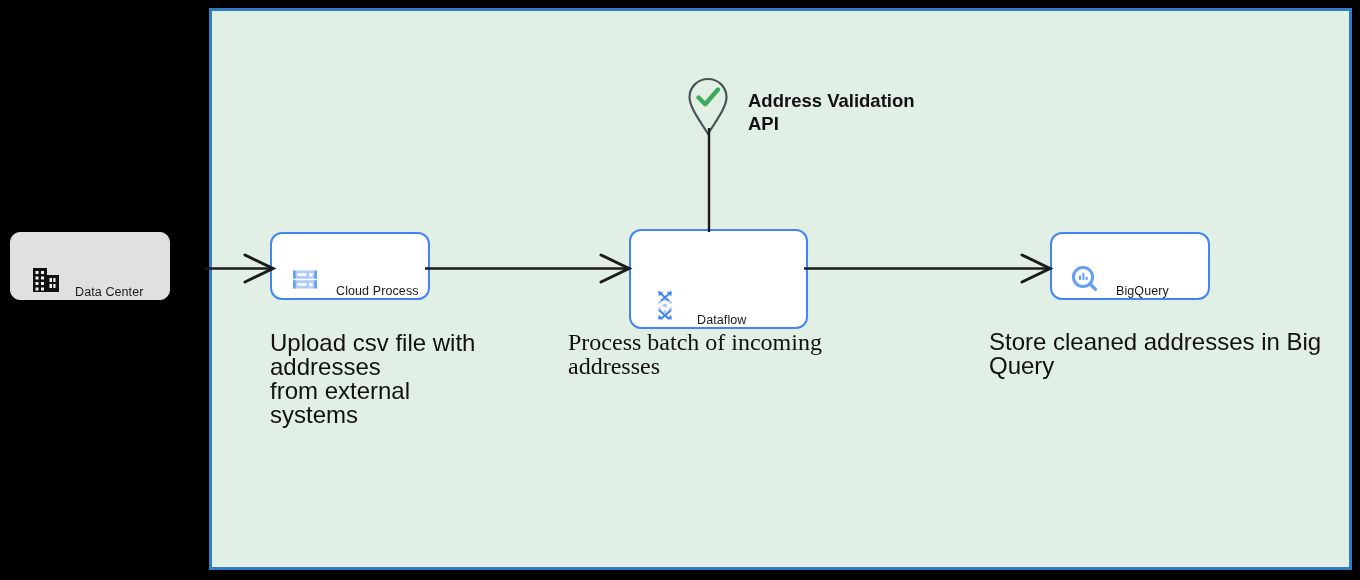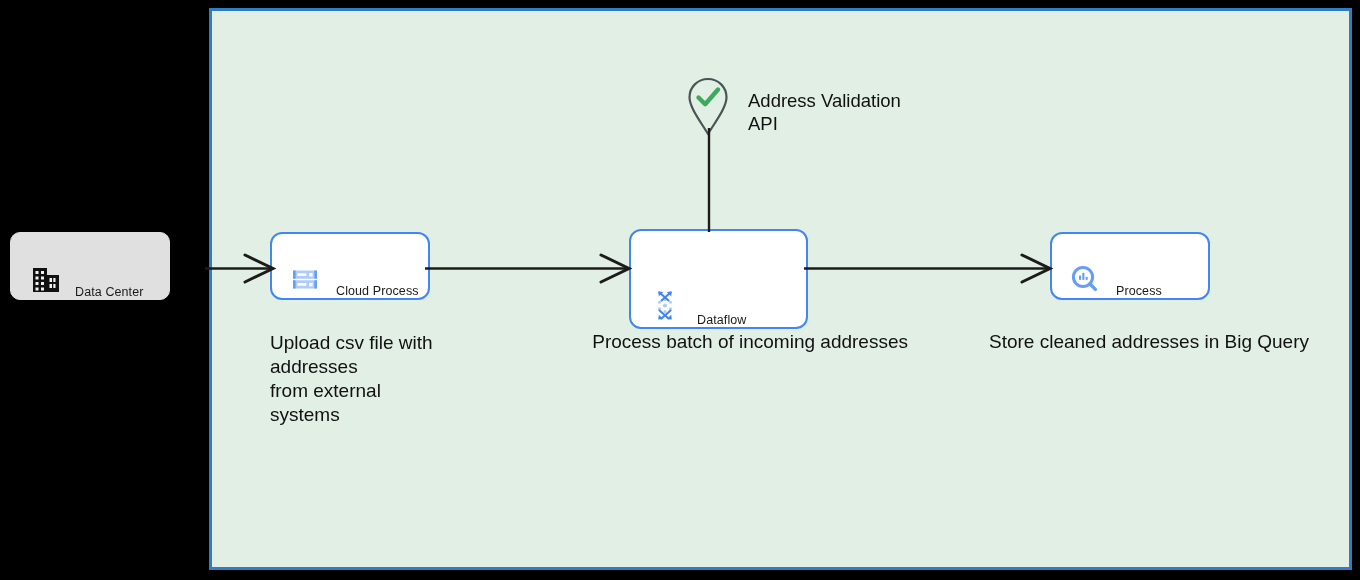--- a/index.html
+++ b/index.html
@@ -69,32 +69,33 @@
   .edge-cs-df{left:425px;top:248px;width:210px;height:40px;}
   .edge-df-bq{left:804px;top:248px;width:252px;height:40px;}
   .edge-api-df{left:690px;top:128px;width:40px;height:106px;}
 
   
   .api-pin{position:absolute;left:684px;top:76px;width:48px;height:62px;}
   .api-label{
     position:absolute;left:748px;top:89px;
     font-size:18.5px;line-height:23px;color:#111111;
     white-space:pre-line;
+    font-weight:bold;
   }
 
   
   .caption{
     position:absolute;
-    font-size:19px;
+    font-size:24px;
     line-height:24px;
     color:#111111;
     white-space:pre-line;
   }
   .caption-storage{left:270px;top:331px;width:230px;text-align:left;}
-  .caption-dataflow{left:568px;top:330px;width:340px;text-align:right;}
+  .caption-dataflow{left:568px;top:330px;width:340px;text-align:left;font-family:Liberation Serif, serif;}
   .caption-bigquery{left:989px;top:330px;width:350px;text-align:left;}
 </style>
 </head>
 <body>
 
 <div id="canvas">
 
   <div class="cloud-container"></div>
 
   <div class="node node-datacenter">
@@ -172,21 +173,21 @@
   <div class="node node-gcp node-bigquery">
     <span class="node-icon">
       <svg width="30" height="30" viewBox="0 0 30 30" xmlns="http://www.w3.org/2000/svg">
         <circle cx="13" cy="13" r="9.6" fill="none" stroke="#669df6" stroke-width="3"></circle>
         <rect x="9" y="11.4" width="2.1" height="4.6" rx="0.7" fill="#669df6"></rect>
         <rect x="12.3" y="8.8" width="2.1" height="7.2" rx="0.7" fill="#669df6"></rect>
         <rect x="15.6" y="12.8" width="2.1" height="3.2" rx="0.7" fill="#669df6"></rect>
         <path d="M19.8 19.8 L25.4 25.4" stroke="#669df6" stroke-width="3.4" stroke-linecap="round"></path>
       </svg>
     </span>
-    <span class="node-label">Process</span>
+    <span class="node-label">BigQuery</span>
   </div>
 
   <div class="api-pin">
     <svg width="48" height="62" viewBox="0 0 48 62" xmlns="http://www.w3.org/2000/svg">
       <path d="M24 3 C13.5 3 5.5 11.2 5.5 21.3 C5.5 31.5 16.5 45.5 24 58 C31.5 45.5 42.5 31.5 42.5 21.3 C42.5 11.2 34.5 3 24 3 Z" fill="none" stroke="#4a5456" stroke-width="2.2" stroke-linejoin="round"></path>
       <path d="M14.5 21.5 L21.2 28.2 L34 13.5" fill="none" stroke="#3eaa5e" stroke-width="4.4" stroke-linecap="round" stroke-linejoin="round"></path>
     </svg>
   </div>
   <div class="api-label">Address Validation
 API</div>

